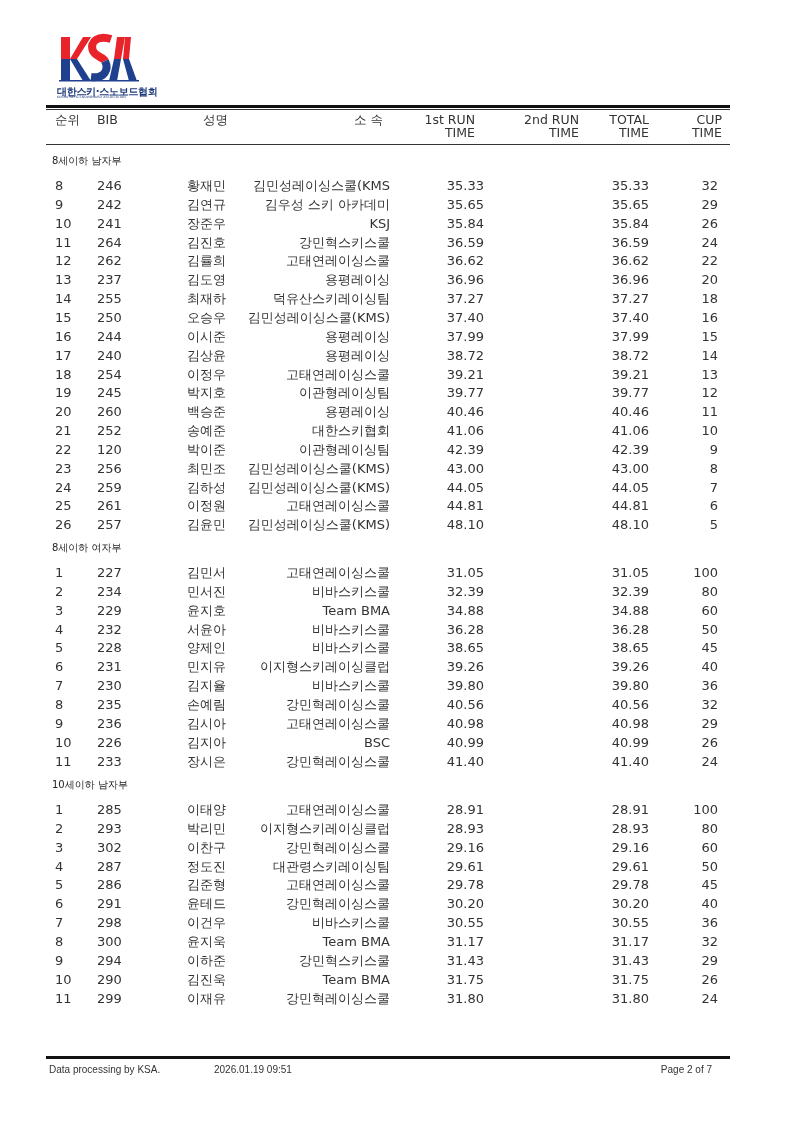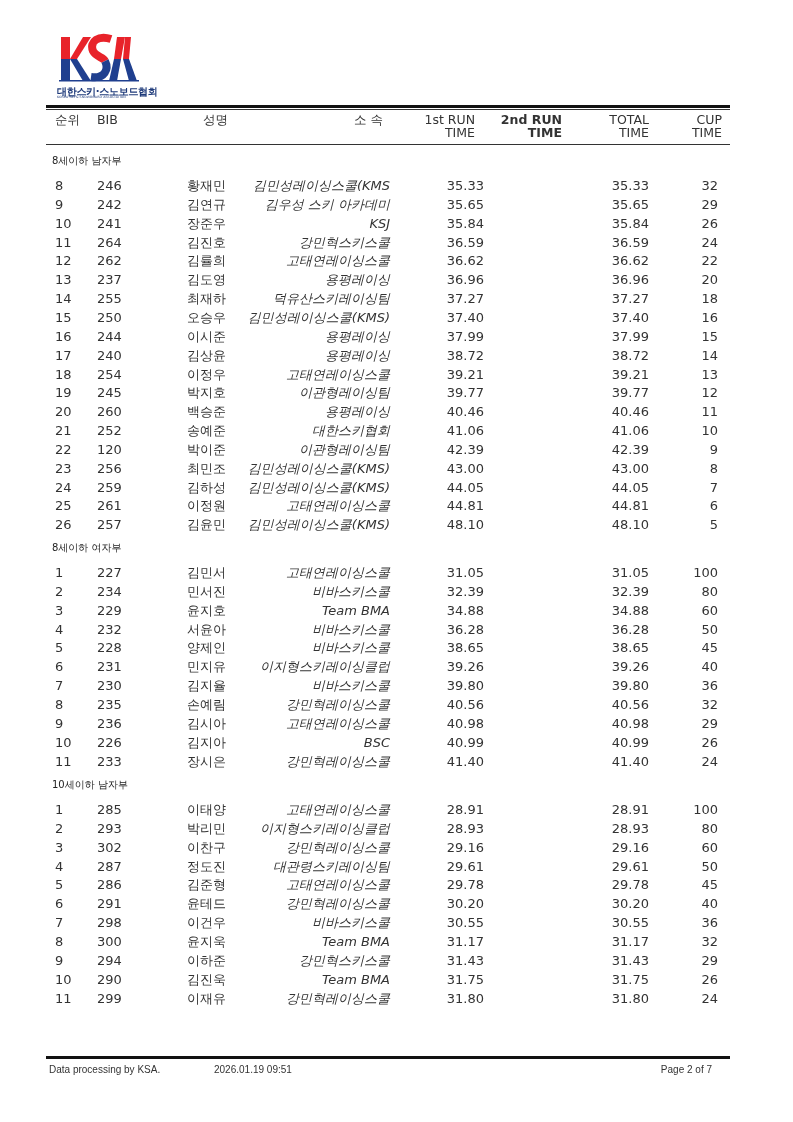--- a/index.html
+++ b/index.html
@@ -18,21 +18,21 @@
   .hdr .c { position: absolute; top: 2px; line-height: 12.5px; }
   .hdr .r { text-align: right; }
 
   .section-title { position: absolute; left: 52px; font-size: 10px; color: #222; }
 
   .row { position: absolute; left: 46px; width: 684px; height: 18.8px; font-size: 13px; line-height: 18px; color: #333; }
   .row span { position: absolute; top: 0; white-space: nowrap; }
   .c-rank { left: 9px; }
   .c-bib { left: 51px; }
   .c-name { left: 141px; }
-  .c-club { right: 340px; text-align: right; font-style: italic; }
+  .c-club { right: 340px; text-align: right; }
   .c-run1 { right: 246px; text-align: right; }
   .c-run2 { right: 167px; text-align: right; }
   .c-total { right: 81px; text-align: right; }
   .c-cup { right: 12px; text-align: right; }
 
   .footer { position: absolute; top: 1064px; left: 49px; width: 678px; font-size: 10px; color: #333; font-family: "Liberation Sans", sans-serif; }
   .footer span { position: absolute; top: 0; white-space: nowrap; }
 </style>
 </head>
 <body>
@@ -64,21 +64,21 @@
 
 <div class="hdr">
   <span class="c" style="left:9px;">순위</span>
   <span class="c" style="left:51px;">BIB</span>
   <span class="c" style="left:157px;">성명</span>
   <span class="c" style="left:308px;">소 속</span>
   <span class="c r" style="right:255px;">
     <span style="position:static;display:block;">1st RUN</span>
     <span style="position:static;display:block;">TIME</span>
   </span>
-  <span class="c r" style="right:168px;font-weight:bold;">
+  <span class="c r" style="right:151px;">
     <span style="position:static;display:block;">2nd RUN</span>
     <span style="position:static;display:block;">TIME</span>
   </span>
   <span class="c r" style="right:81px;">
     <span style="position:static;display:block;">TOTAL</span>
     <span style="position:static;display:block;">TIME</span>
   </span>
   <span class="c r" style="right:8px;">
     <span style="position:static;display:block;">CUP</span>
     <span style="position:static;display:block;">TIME</span>

